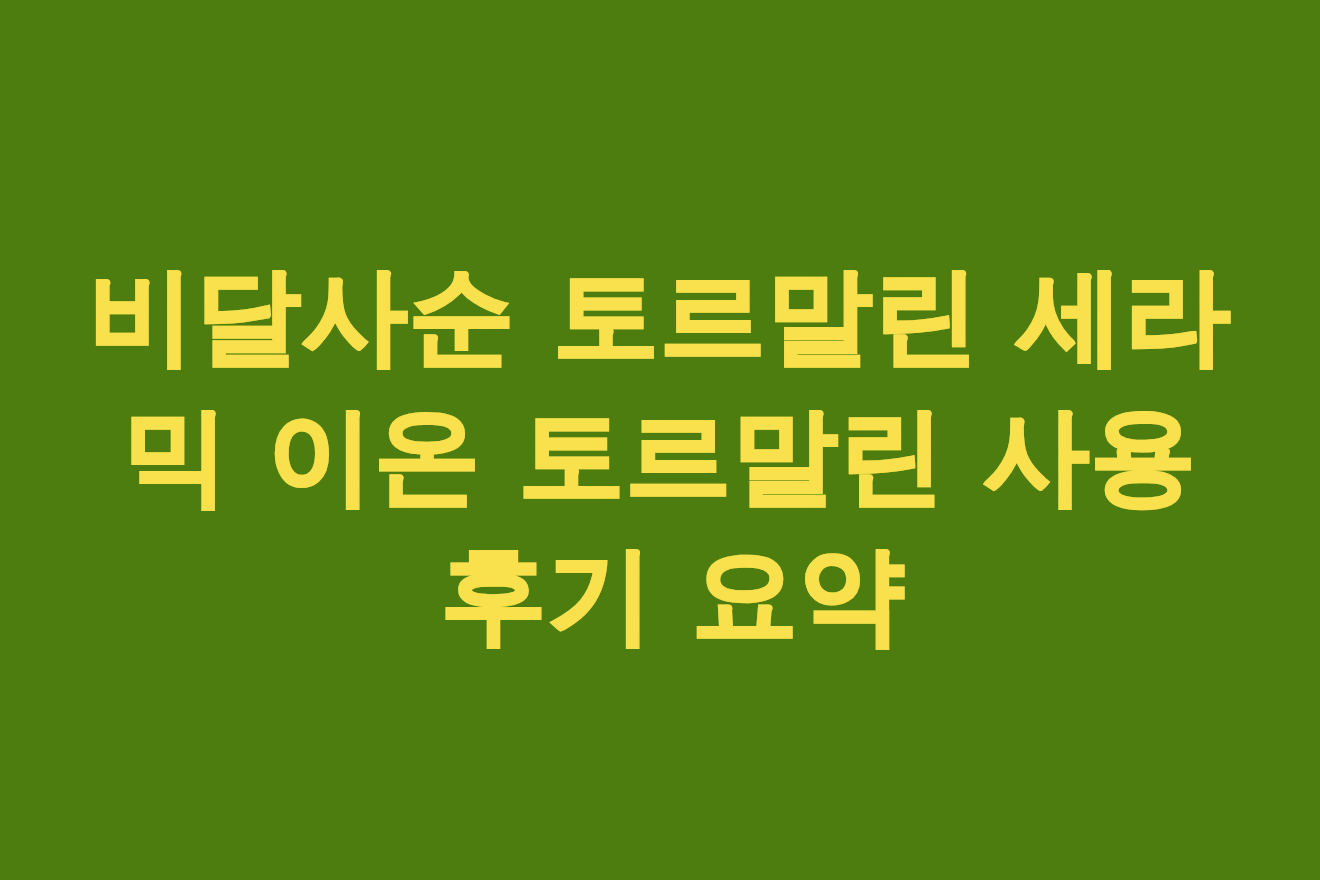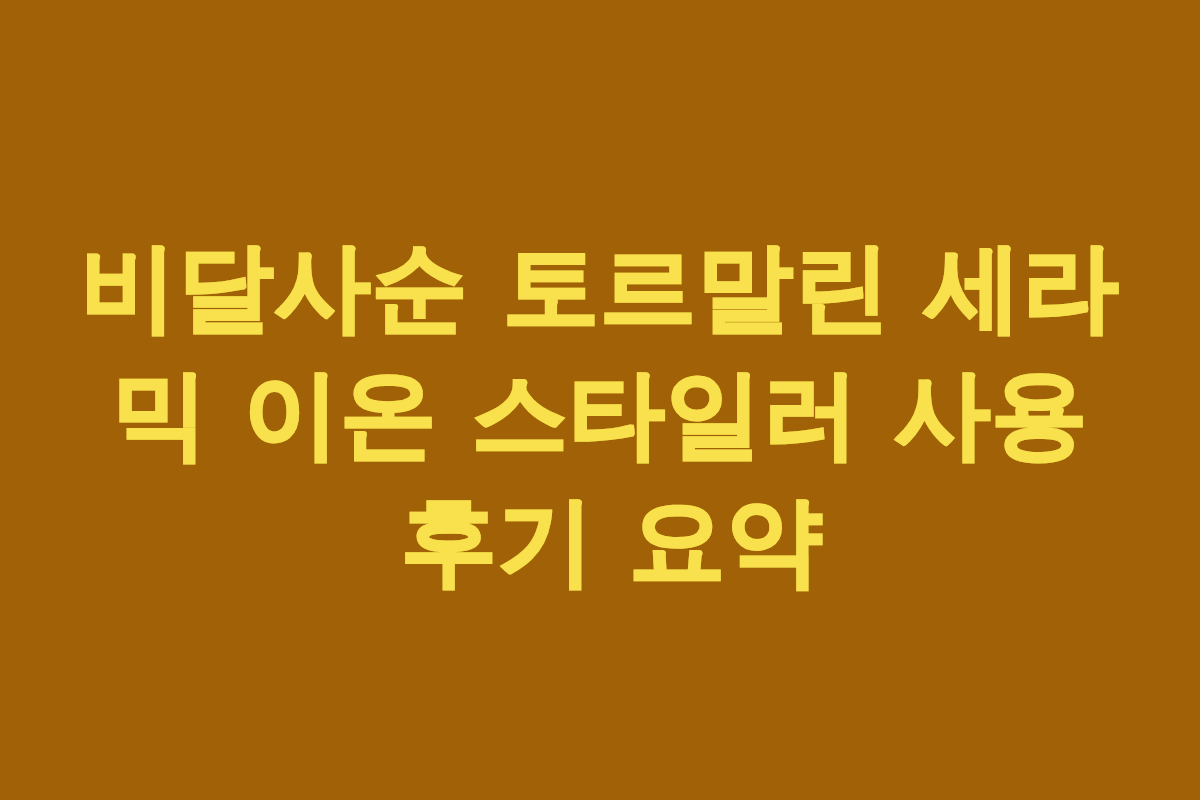--- a/index.html
+++ b/index.html
@@ -54,25 +54,25 @@
     filter: drop-shadow(0 0 0.6px rgba(248, 225, 76, 0.55));
   }
 
   .title-line.line-1 { font-size: 96px; }
   .title-line.line-2 { font-size: 96px; }
   .title-line.line-3 { font-size: 96px; margin-left: 24px; }
 </style>
 </head>
 <body style="background: rgb(16, 105, 95);">
 
-<div id="banner-card" style="background: #a16207;">
+<div id="banner-card" style="background: #4d7c0f;">
 
   <div id="title-block">
 
     <div class="title-line line-1" style="color: rgb(248, 225, 76); -webkit-text-stroke: 2.5px rgb(248, 225, 76);">비달사순 토르말린 세라</div>
 
-    <div class="title-line line-2" style="color: rgb(248, 225, 76); -webkit-text-stroke: 2.5px rgb(248, 225, 76);">믹 이온 스타일러 사용</div>
+    <div class="title-line line-2" style="color: rgb(248, 225, 76); -webkit-text-stroke: 2.5px rgb(248, 225, 76);">믹 이온 토르말린 사용</div>
 
     <div class="title-line line-3" style="color: rgb(248, 225, 76); -webkit-text-stroke: 2.5px rgb(248, 225, 76);">후기 요약</div>
 
   </div>
 
 </div>
 
 </body></html>

